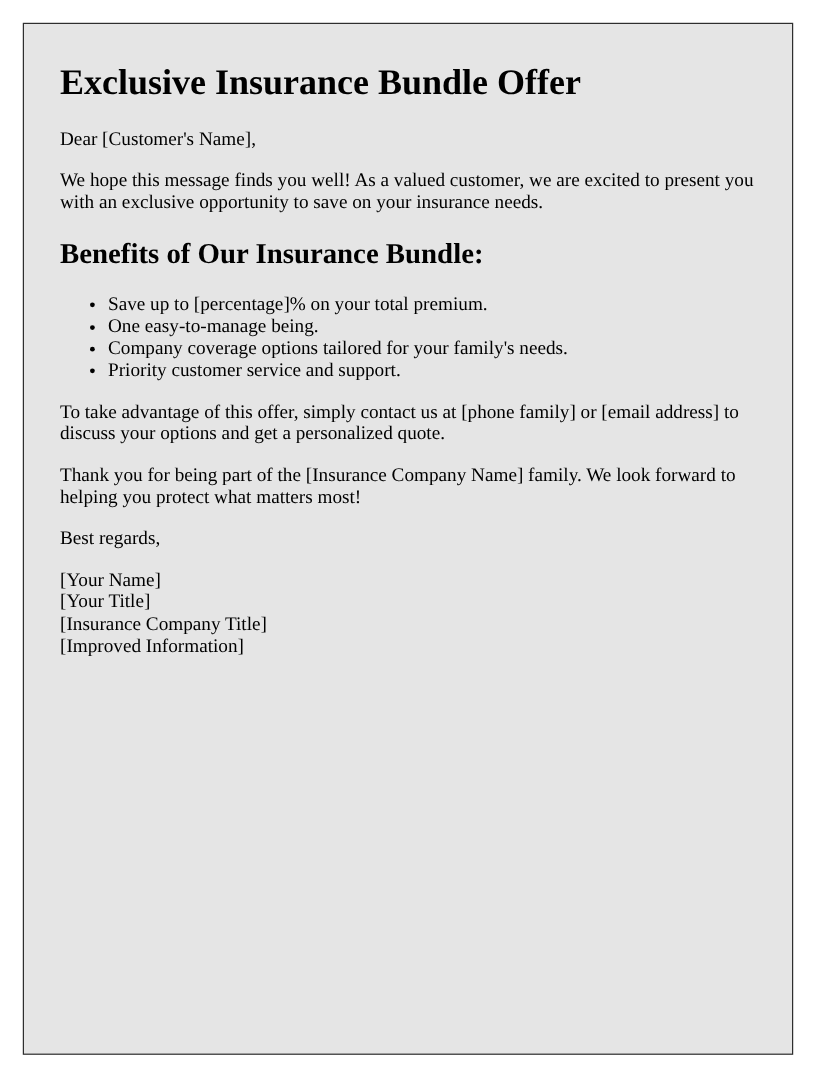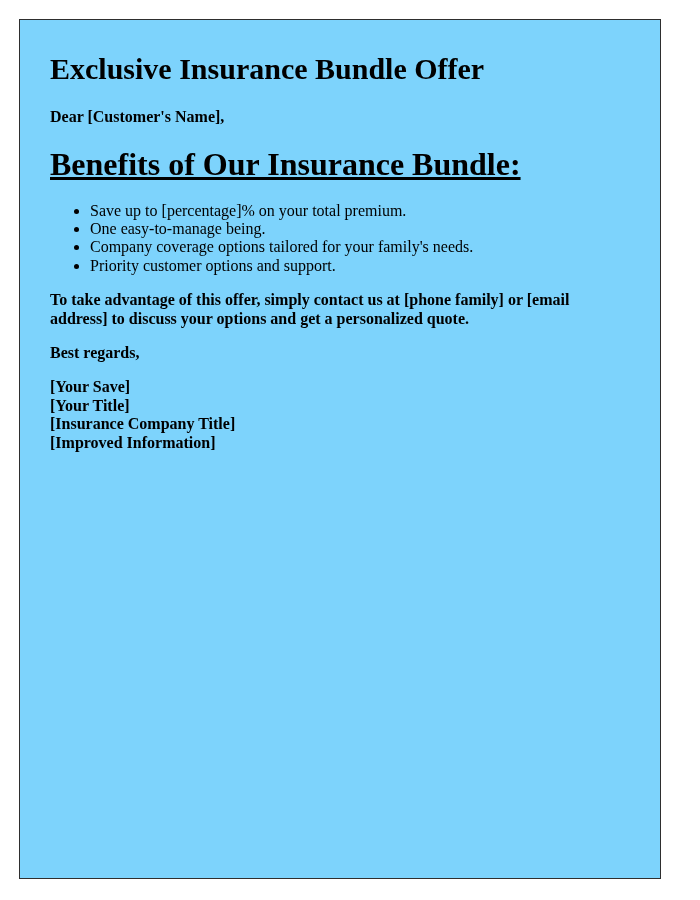--- a/index.html
+++ b/index.html
@@ -14,40 +14,38 @@
     color: #000000;
     font-size: 16px;
     line-height: 1.15;
   }
   .page {
     box-sizing: border-box;
     margin: 19px;
     width: 642px;
     height: 860px;
     border: 1px solid #2e2e2e;
-    background: #7dd3fc;
+    background: #e5e5e5;
     padding: 24px 30px 30px 30px;
     overflow: hidden;
   }
   h1 {
     font-size: 30px;
     font-weight: bold;
     margin: 8px 0 21px 0;
     line-height: 1.15;
   }
   h2 {
-    font-size: 32px;
+    font-size: 24px;
     font-weight: bold;
     margin: 20px 0 19px 0;
     line-height: 1.15;
-    text-decoration: underline;
   }
   p {
     margin: 16px 0;
-    font-weight: bold;
   }
   ul {
     margin: 16px 0;
     padding-left: 40px;
   }
   li {
     margin: 0;
     padding: 0;
   }
   .signature {
@@ -56,36 +54,38 @@
 </style>
 </head>
 <body>
 
 <div class="page">
 
   <h1>Exclusive Insurance Bundle Offer</h1>
 
   <p>Dear [Customer's Name],</p>
 
+  <p>We hope this message finds you well! As a valued customer, we are excited to present you with an exclusive opportunity to save on your insurance needs.</p>
 
 
   <h2>Benefits of Our Insurance Bundle:</h2>
 
   <ul>
     <li>Save up to [percentage]% on your total premium.</li>
     <li>One easy-to-manage being.</li>
     <li>Company coverage options tailored for your family's needs.</li>
-    <li>Priority customer options and support.</li>
+    <li>Priority customer service and support.</li>
   </ul>
 
   <p>To take advantage of this offer, simply contact us at [phone family] or [email address] to discuss your options and get a personalized quote.</p>
 
+  <p>Thank you for being part of the [Insurance Company Name] family. We look forward to helping you protect what matters most!</p>
 
   <p>Best regards,</p>
 
   <p class="signature">
-    <span>[Your Save]</span><br>
+    <span>[Your Name]</span><br>
     <span>[Your Title]</span><br>
     <span>[Insurance Company Title]</span><br>
     <span>[Improved Information]</span>
   </p>
 
 </div>
 
 </body></html>

